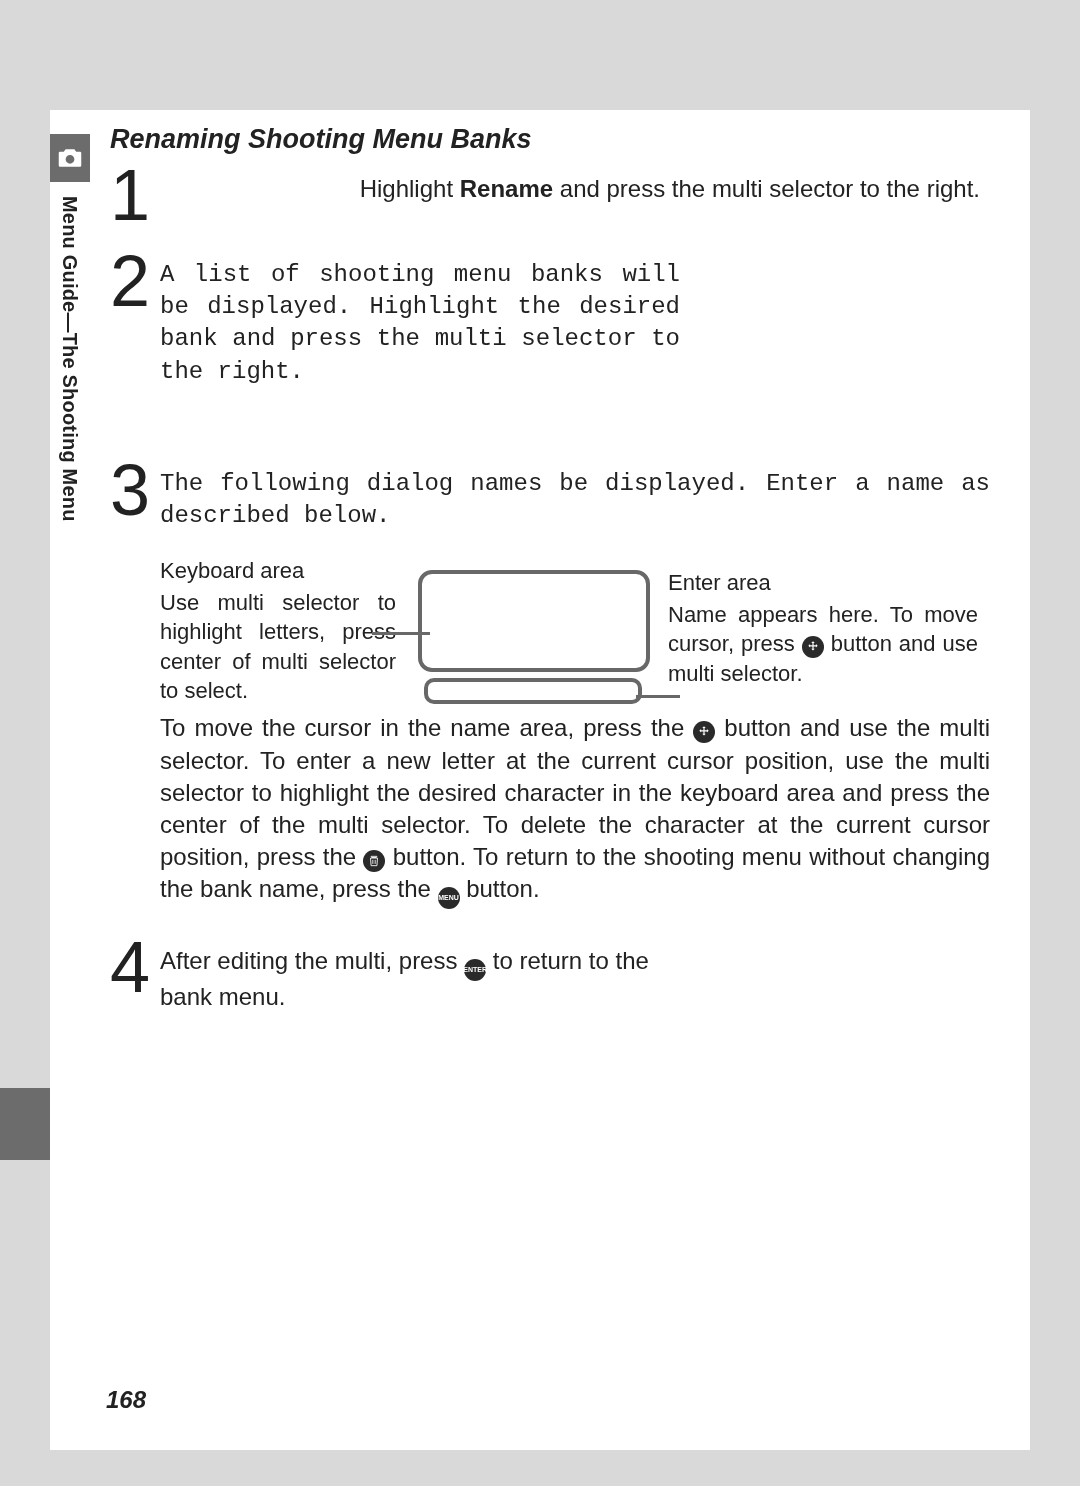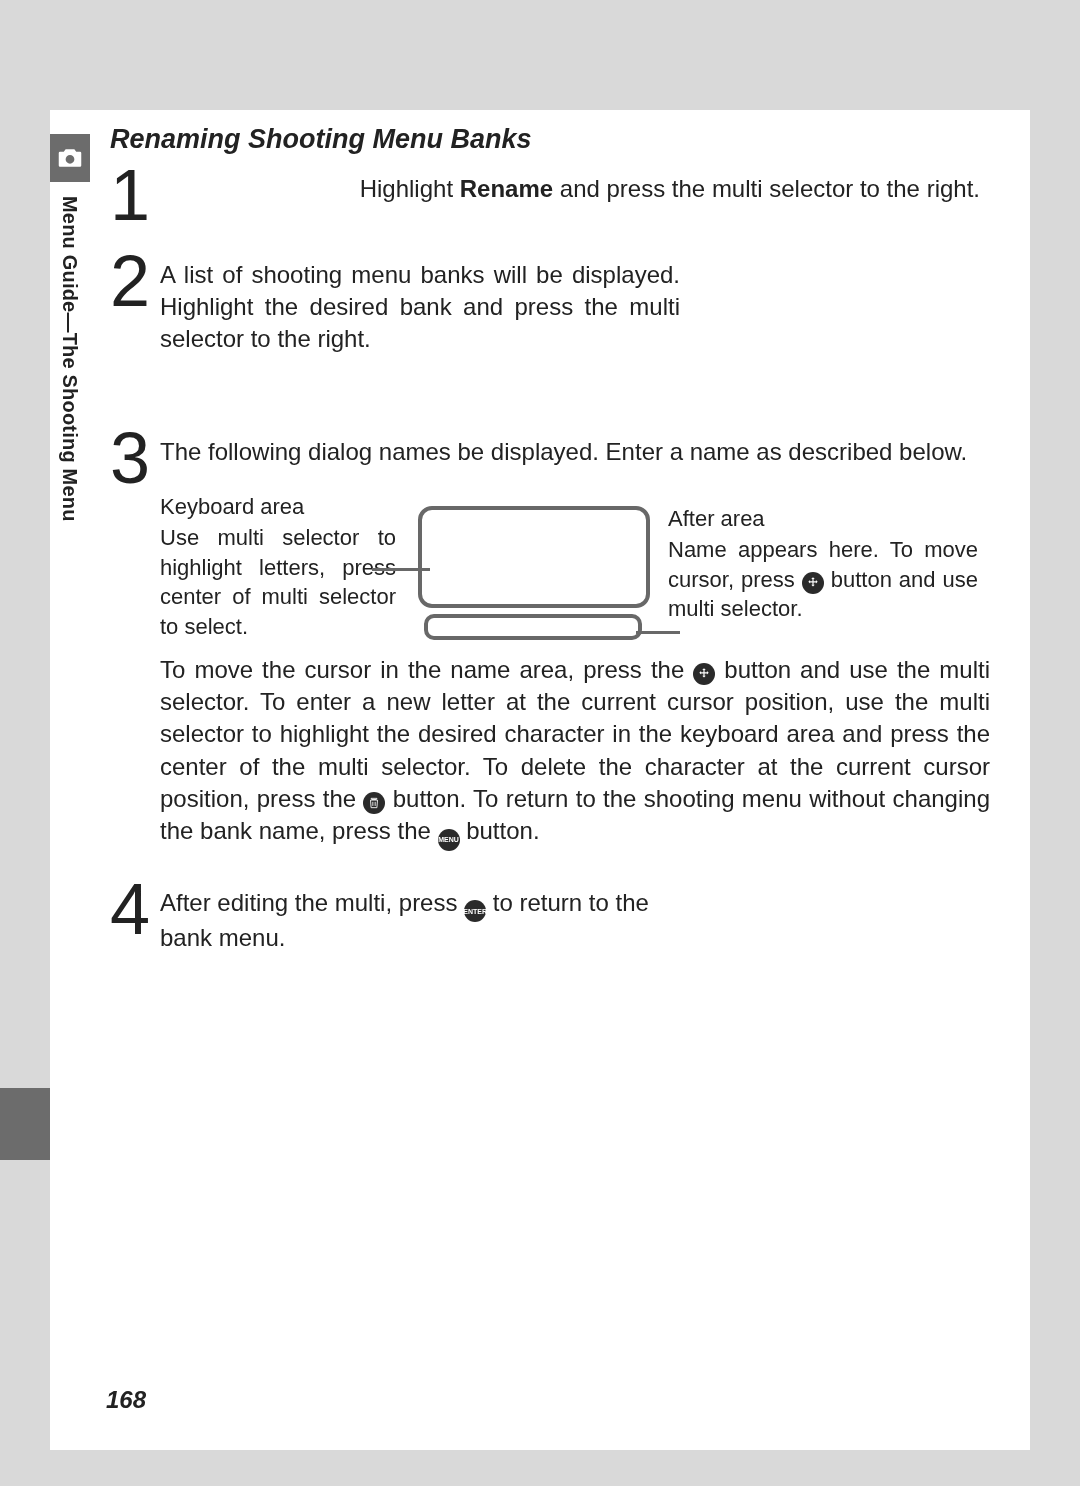--- a/index.html
+++ b/index.html
@@ -53,30 +53,30 @@
   }
   .step { position: relative; padding-left: 50px; margin-bottom: 36px; }
   .step-num {
     position:absolute; left:0; top:-14px;
     font-size: 72px; line-height: 1;
     font-family: "Helvetica Neue", Helvetica, Arial, sans-serif;
     font-weight: 400;
     letter-spacing: -2px;
   }
   .step-body { font-size: 24px; line-height: 1.34; }
-  .justify { text-align: justify; }
+  .justify { text-align: justify; font-family: Liberation Mono, monospace; }
   .step1-body { max-width: 820px; text-align: right; }
   .step2-body { max-width: 520px; }
   .step3-body { max-width: 830px; }
   .step4-body { max-width: 520px; }
   .bold { font-weight: 700; }
 
   .diagram-row {
     display:flex; align-items:flex-start;
-    margin-top: 24px; margin-bottom: 13px;
+    margin-top: 24px; margin-bottom: 7px;
     gap: 14px;
   }
   .dg-left { width: 236px; font-size:22px; line-height:1.34; text-align:justify; }
   .dg-left .dg-title { margin-bottom: 2px; }
   .dg-center { width: 244px; padding-top: 14px; position:relative; }
   .dg-right { width: 310px; font-size:22px; line-height:1.34; text-align:justify; padding-top: 12px;}
   .dg-right .dg-title { margin-bottom: 2px; }
 
   .screen-box {
     width: 232px; height: 102px;
@@ -171,21 +171,21 @@
         </div>
         <div class="dg-center">
           <div class="screen-box">
             <div class="lead-left"></div>
           </div>
           <div class="name-bar">
             <div class="lead-right"></div>
           </div>
         </div>
         <div class="dg-right">
-          <div class="dg-title">After area</div>
+          <div class="dg-title">Enter area</div>
           <div>
             <span>Name appears here.  To move cursor, press </span><span class="inline-icon">
                 <svg viewBox="0 0 24 24">
                   <path d="M12 2l3 3h-2v4h4V7l3 3-3 3v-2h-4v4h2l-3 3-3-3h2v-4H7v2l-3-3 3-3v2h4V5H9z"></path>
                 </svg>
               </span><span> button and use multi selector.</span>
           </div>
         </div>
       </div>
 

